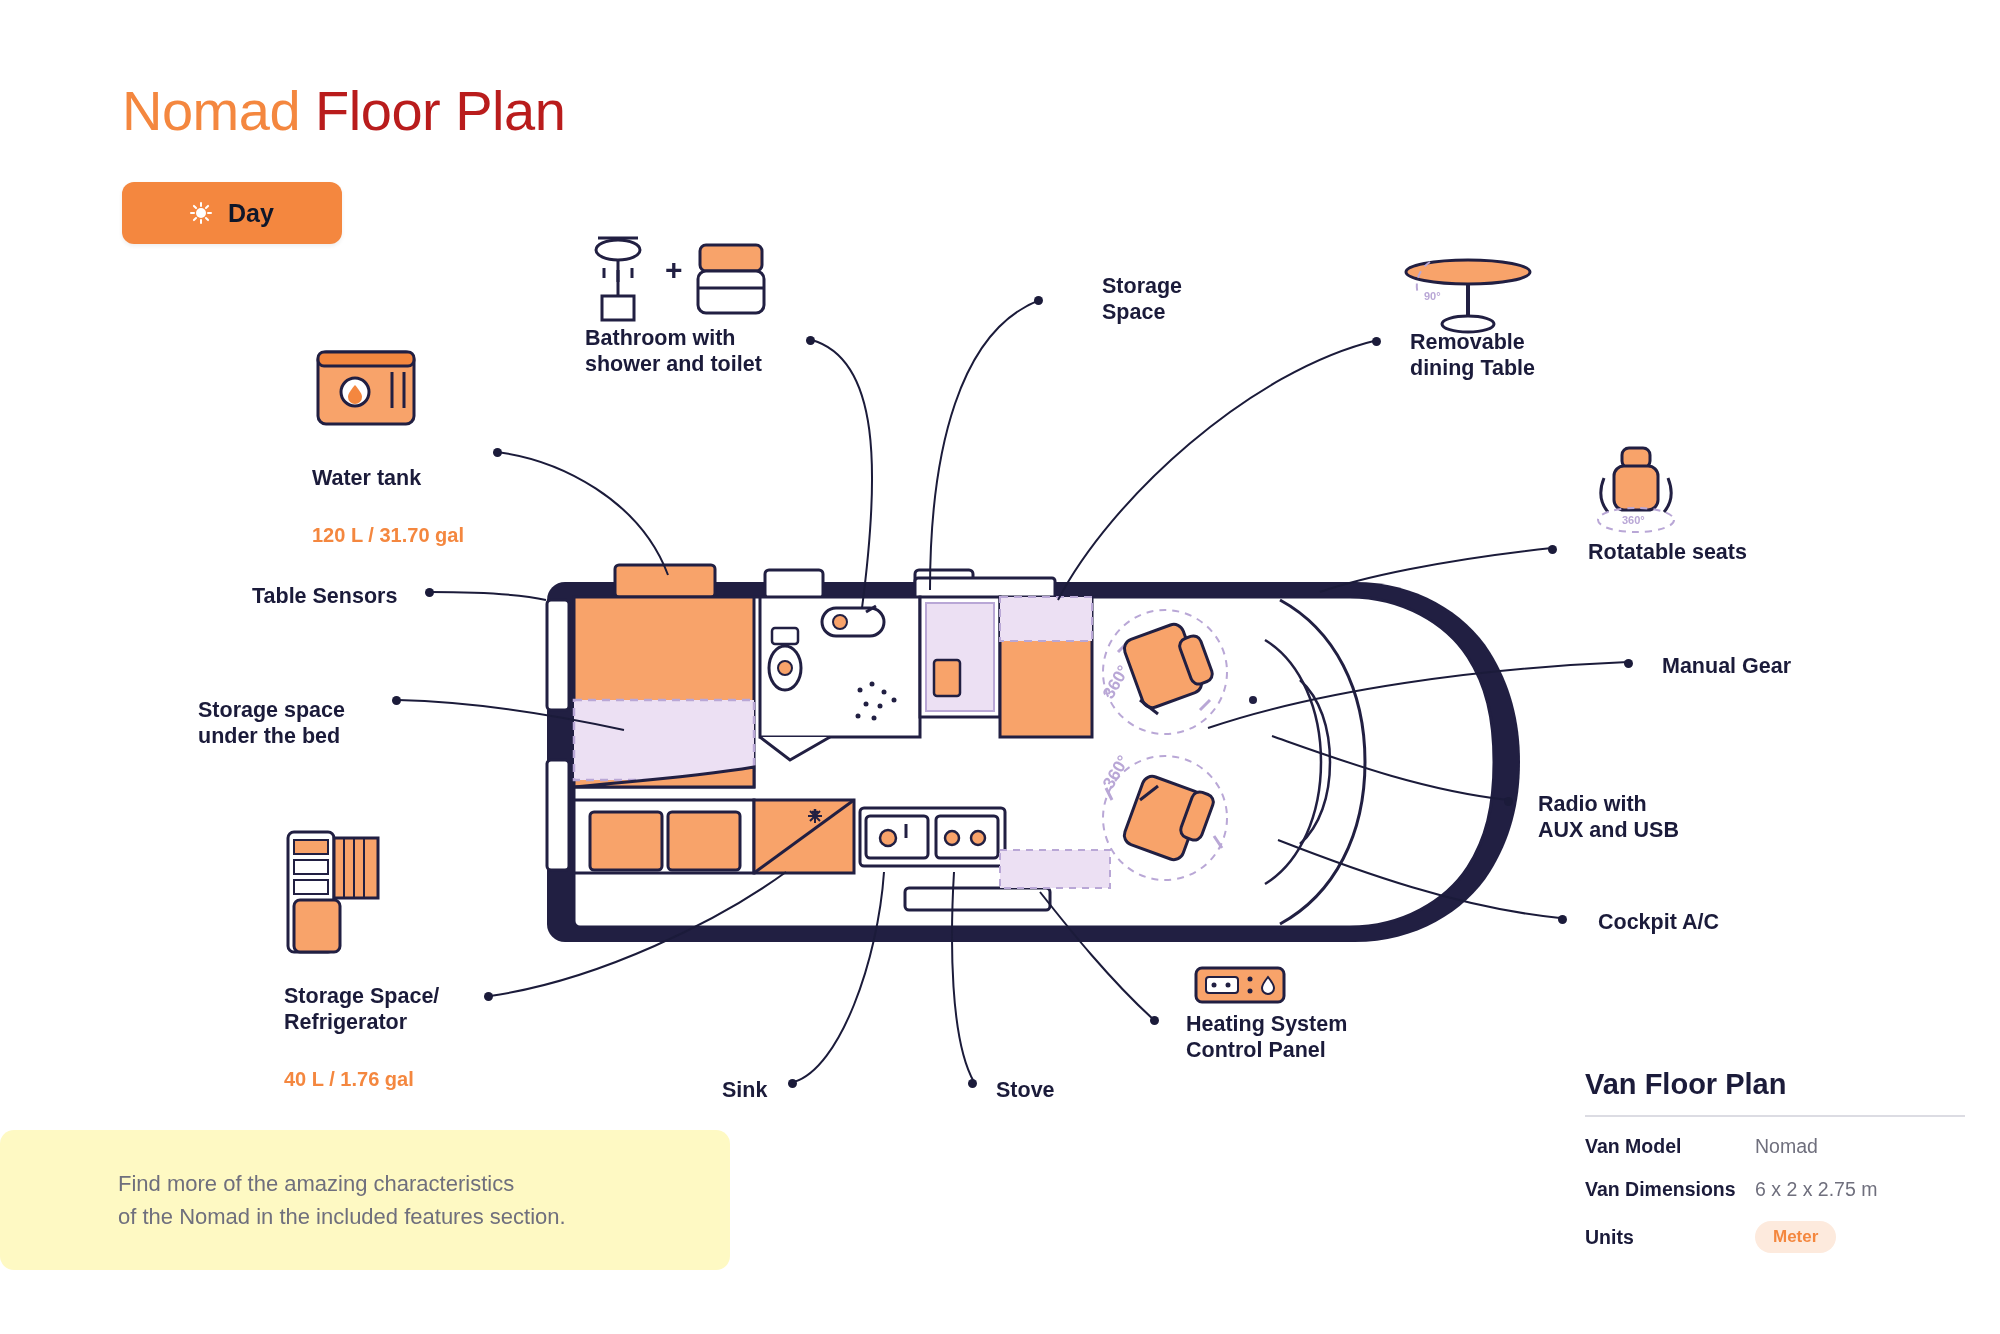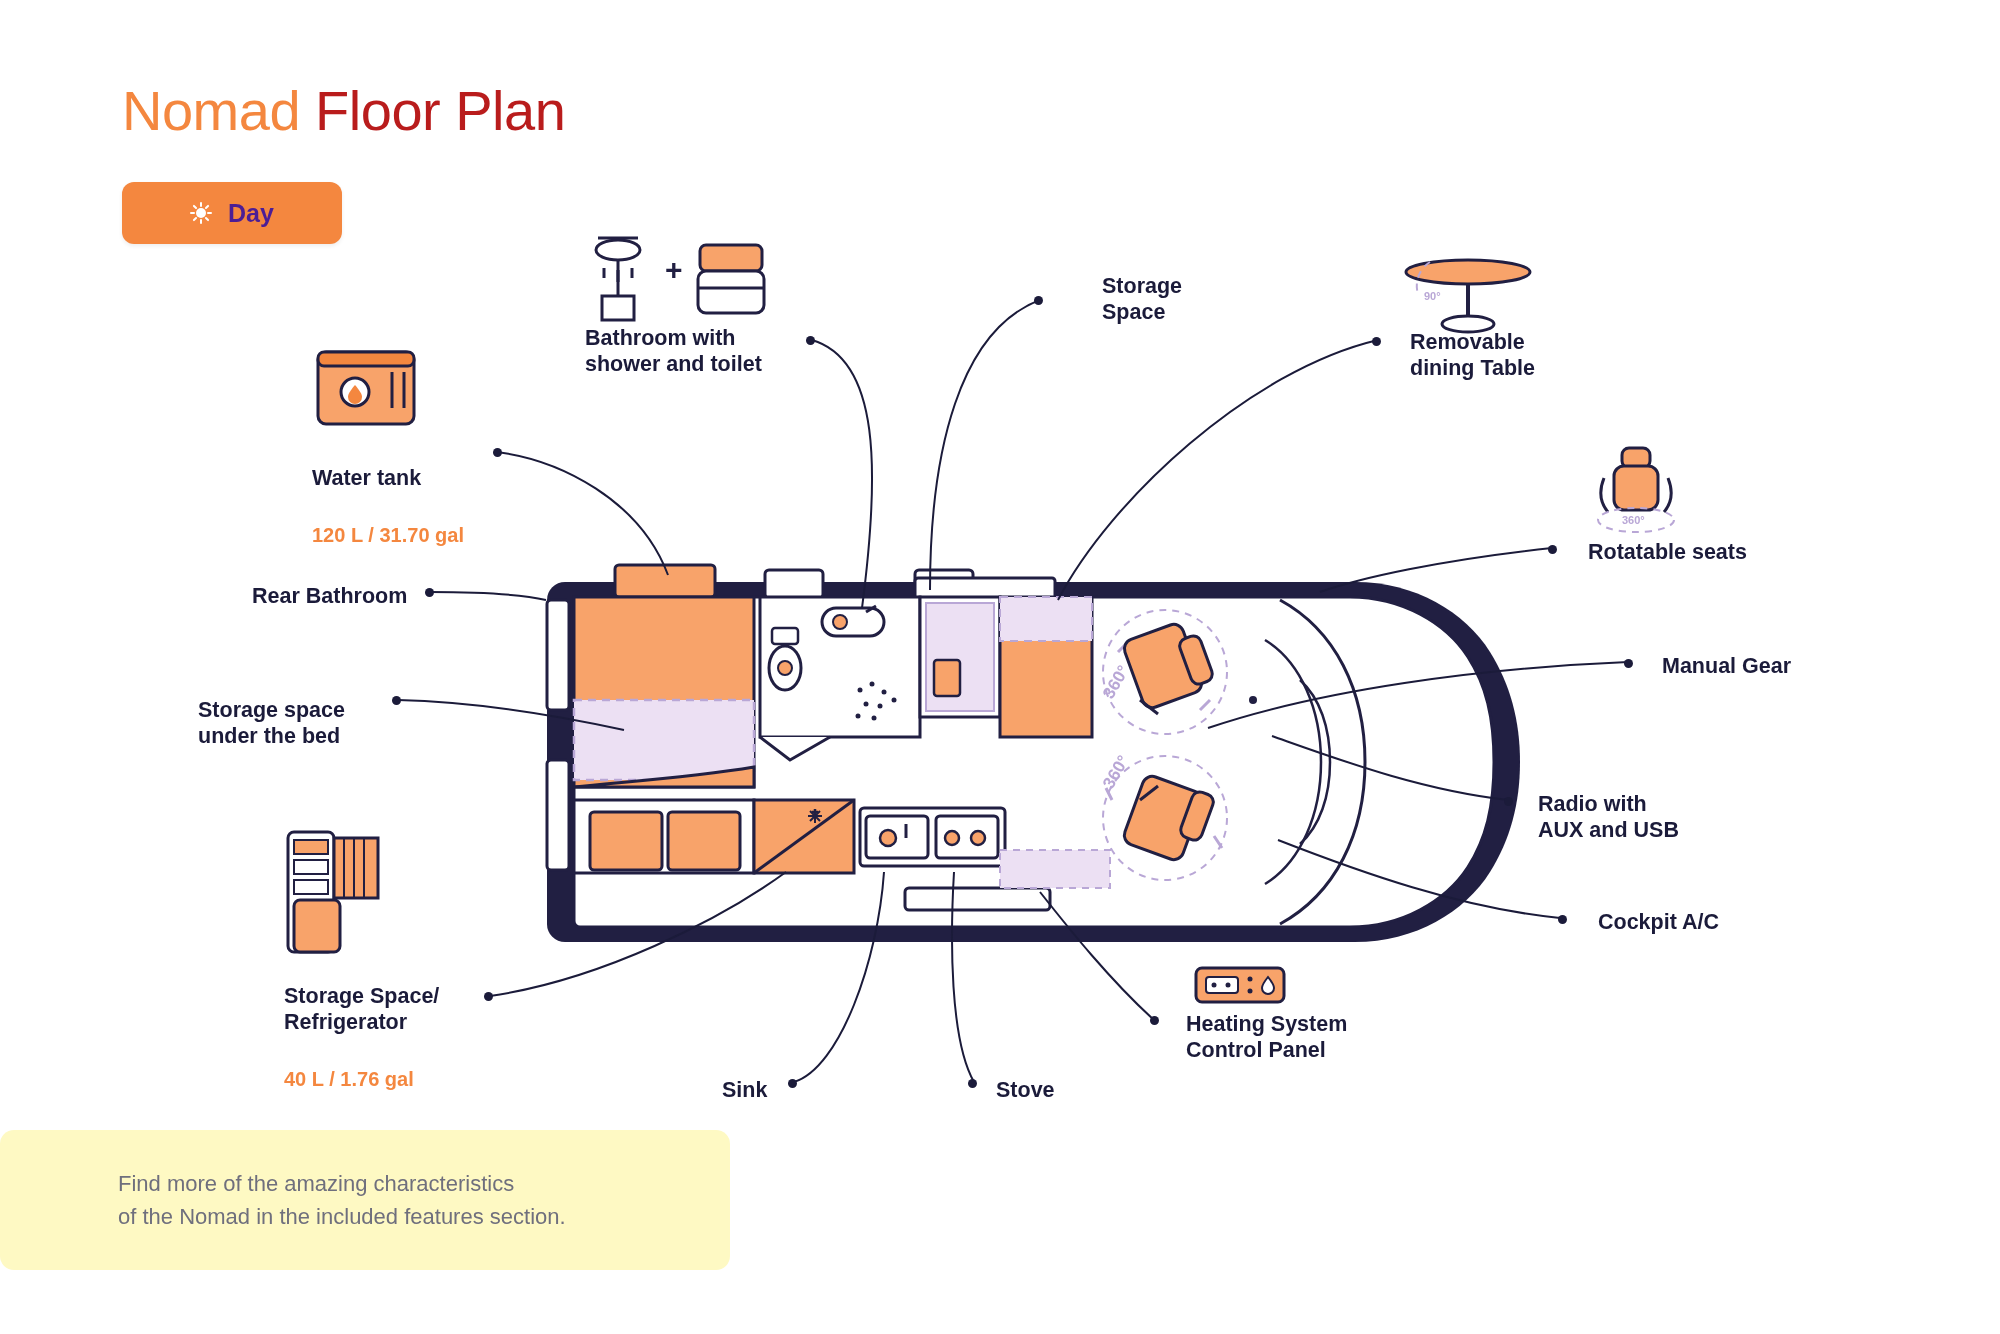--- a/index.html
+++ b/index.html
@@ -19,21 +19,21 @@
     font-size:56px;font-weight:400;letter-spacing:-0.5px;
     white-space:nowrap;
   }
   .title .brand{color:#f4873f;font-weight:400;}
   .title .rest{color:#b91c1c;font-weight:400;}
 
   
   .daybtn{
     position:absolute;left:122px;top:182px;
     width:220px;height:62px;border-radius:12px;
-    background:#f4873f;color:#4c1d95;
+    background:#f4873f;color:#0f172a;
     display:flex;align-items:center;justify-content:center;gap:16px;
     font-size:25px;font-weight:600;cursor:pointer;
     box-shadow:0 2px 4px rgba(0,0,0,.07);
   }
   .sun{
     position:relative;width:22px;height:22px;flex:0 0 22px;
   }
   .sun .core{position:absolute;left:6px;top:6px;width:10px;height:10px;border-radius:50%;background:#fff;}
   .sun i{position:absolute;left:10px;top:0;width:2px;height:5px;background:#fff;border-radius:1px;transform-origin:1px 11px;}
 
@@ -315,21 +315,21 @@
   <div class="lbl" style="left:1662px;top:654px;">Manual Gear</div>
   <div class="dot" style="left:1624px;top:659px;"></div>
 
   <div class="lbl" style="left:1538px;top:792px;">Radio with
 AUX and USB</div>
   <div class="dot" style="left:1504px;top:797px;"></div>
 
   <div class="lbl" style="left:1598px;top:910px;">Cockpit A/C</div>
   <div class="dot" style="left:1558px;top:915px;"></div>
 
-  <div class="lbl" style="left:252px;top:584px;">Rear Bathroom</div>
+  <div class="lbl" style="left:252px;top:584px;">Table Sensors</div>
   <div class="dot" style="left:425px;top:588px;"></div>
 
   <div class="lbl" style="left:198px;top:698px;">Storage space
 under the bed</div>
   <div class="dot" style="left:392px;top:696px;"></div>
 
   <div class="lbl" style="left:284px;top:958px;">
     <div>Storage Space/
 Refrigerator</div>
     <div class="sub" style="margin-top:6px;">40 L / 1.76 gal</div>
@@ -339,19 +339,35 @@
   <div class="lbl" style="left:722px;top:1078px;">Sink</div>
   <div class="dot" style="left:788px;top:1079px;"></div>
 
   <div class="lbl" style="left:996px;top:1078px;">Stove</div>
   <div class="dot" style="left:968px;top:1079px;"></div>
 
   <div class="lbl" style="left:1186px;top:1012px;">Heating System
 Control Panel</div>
   <div class="dot" style="left:1150px;top:1016px;"></div>
 
+  <div class="panel">
+    <h3>Van Floor Plan</h3>
+    <div class="rule"></div>
+    <div class="prow">
+      <span class="k">Van Model</span>
+      <span class="v">Nomad</span>
+    </div>
+    <div class="prow">
+      <span class="k">Van Dimensions</span>
+      <span class="v">6 x 2 x 2.75 m</span>
+    </div>
+    <div class="prow">
+      <span class="k">Units</span>
+      <span class="chip">Meter</span>
+    </div>
+  </div>
 
   <div class="note">
     <p>Find more of the amazing characteristics
 of the Nomad in the included features section.</p>
   </div>
 
 </div>
 
 </body></html>

